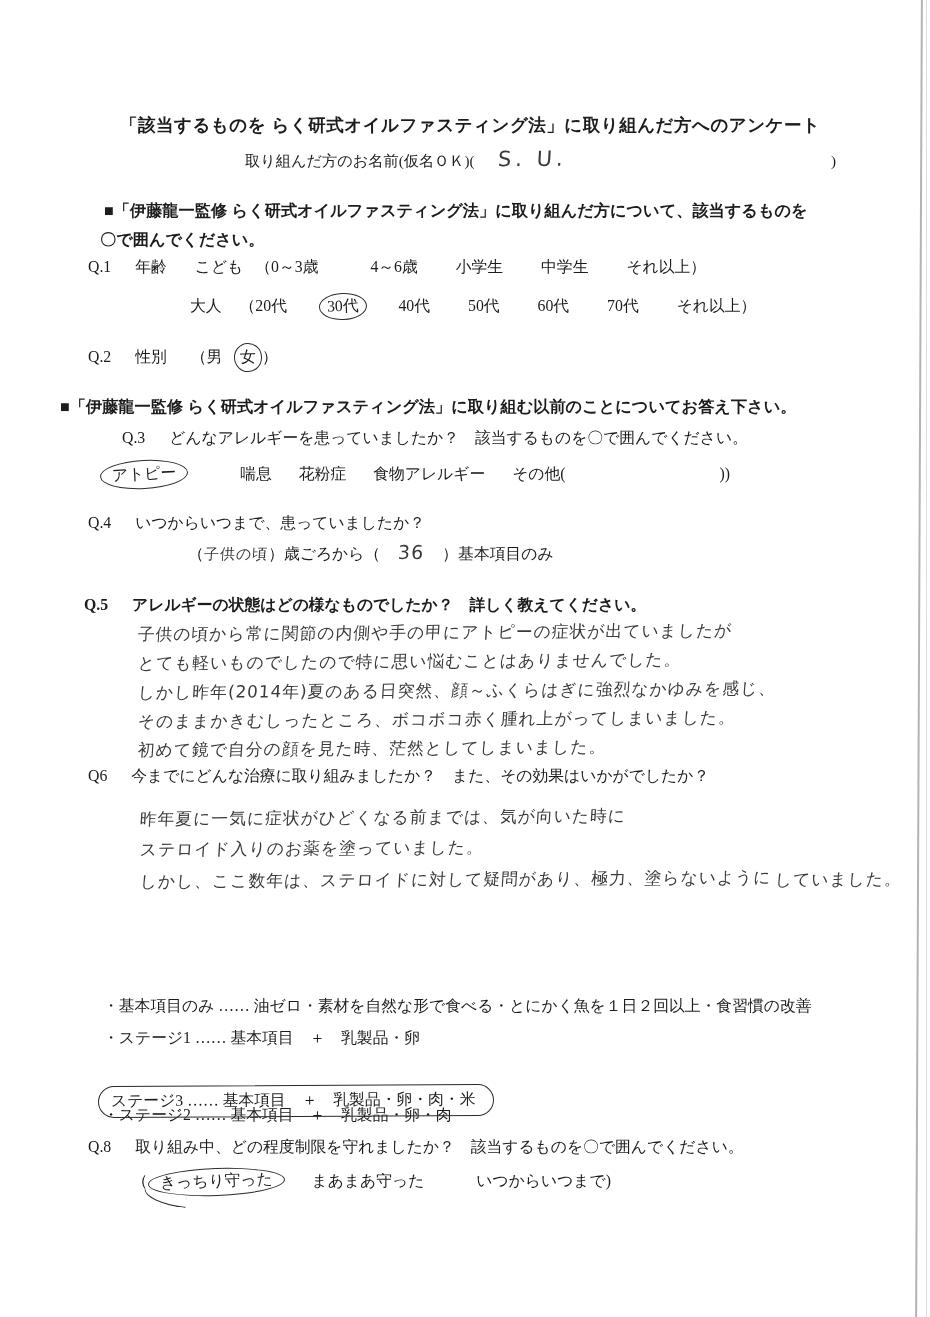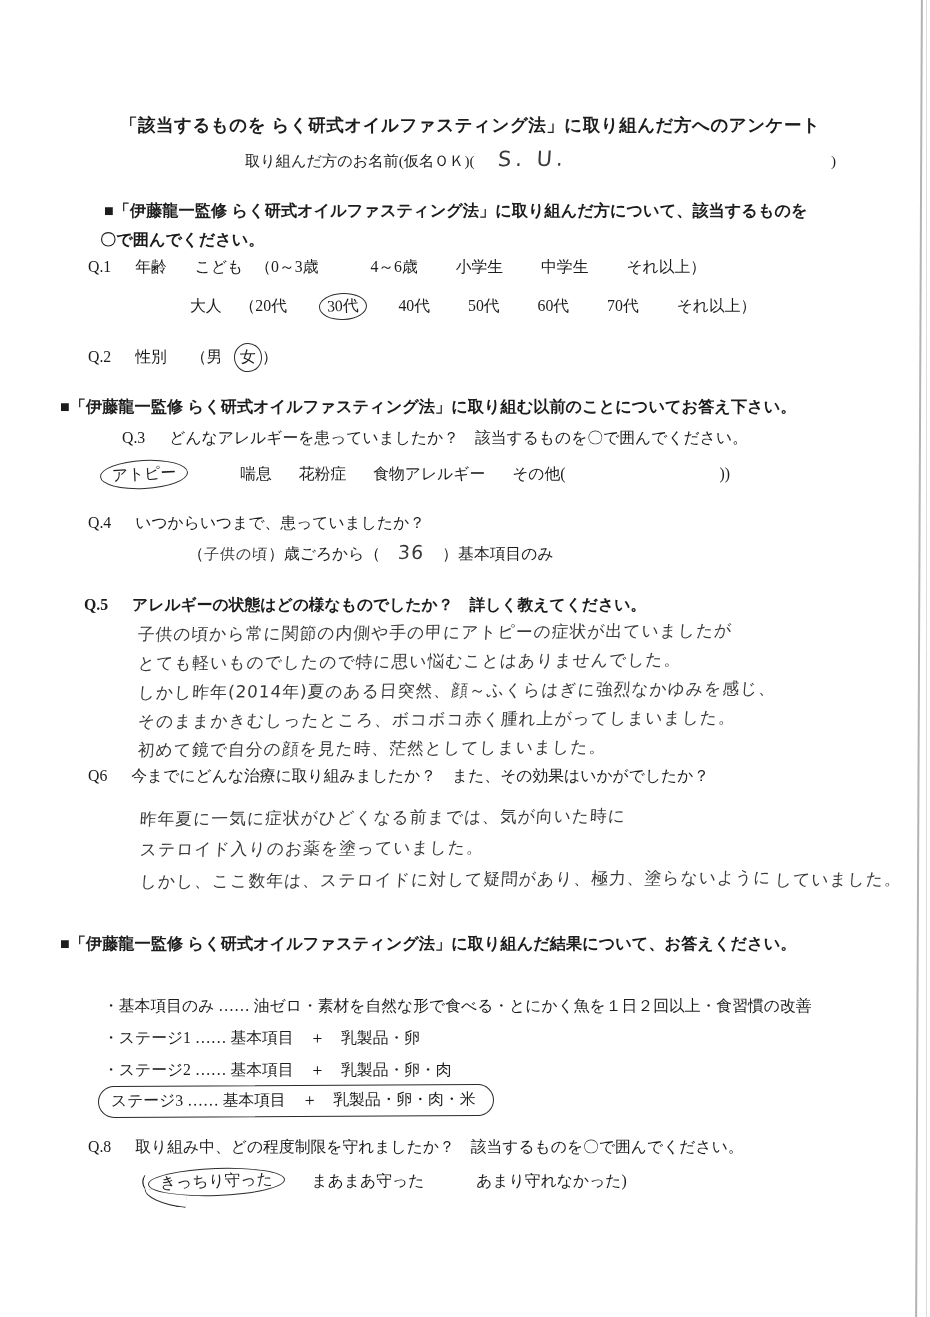--- a/index.html
+++ b/index.html
@@ -127,35 +127,34 @@
     <span class="qno">Q6</span>
     <span class="sp20">今までにどんな治療に取り組みましたか？　また、その効果はいかがでしたか？</span>
   </div>
   <div class="answer-block" style="left:140px;top:802px;line-height:31px;">
     <div class="hand hand-line">昨年夏に一気に症状がひどくなる前までは、気が向いた時に</div>
     <div class="hand hand-line">ステロイド入りのお薬を塗っていました。</div>
     <div class="hand hand-line">しかし、ここ数年は、ステロイドに対して疑問があり、極力、塗らないように</div>
     <div class="hand hand-line">していました。</div>
   </div>
 
-  <div class="line gothic hd" style="left:60px;top:933px;">■「伊藤龍一監修 らく研式オイルファスティング法」に取り組んだ結果について、お答えください。</div>
 
   <div class="line" style="left:103px;top:996px;">・基本項目のみ …… 油ゼロ・素材を自然な形で食べる・とにかく魚を１日２回以上・食習慣の改善</div>
   <div class="line" style="left:103px;top:1028px;">・ステージ1 …… 基本項目　＋　乳製品・卵</div>
-  <div class="line" style="left:103px;top:1060px;">・ステージ2 …… 基本項目　＋　乳製品・卵・肉</div>
+  <div class="line" style="left:103px;top:1105px;">・ステージ2 …… 基本項目　＋　乳製品・卵・肉</div>
   <div class="line" style="left:98px;top:1085px;">
     <span class="oval">ステージ3 …… 基本項目　＋　乳製品・卵・肉・米</span>
   </div>
 
   <div class="line" style="left:88px;top:1137px;text-align:right;">
     <span class="qno">Q.8</span>
     <span class="sp20">取り組み中、どの程度制限を守れましたか？　該当するものを〇で囲んでください。</span>
   </div>
   <div class="line" style="left:132px;top:1168px;">
     <span>（</span><span class="circle c-keep">きっちり守った</span>
     <span class="sp40">まあまあ守った</span>
-    <span class="sp48">あまり守れなかった)</span>
+    <span class="sp48">いつからいつまで)</span>
   </div>
 
   <div class="scan-line" style="left:918px;width:2px;background:#b3b3b3;transform:rotate(.25deg);"></div>
   <div class="scan-line" style="left:926px;width:1px;background:#dcdcdc;"></div>
 
 </div>
 
 </body></html>

